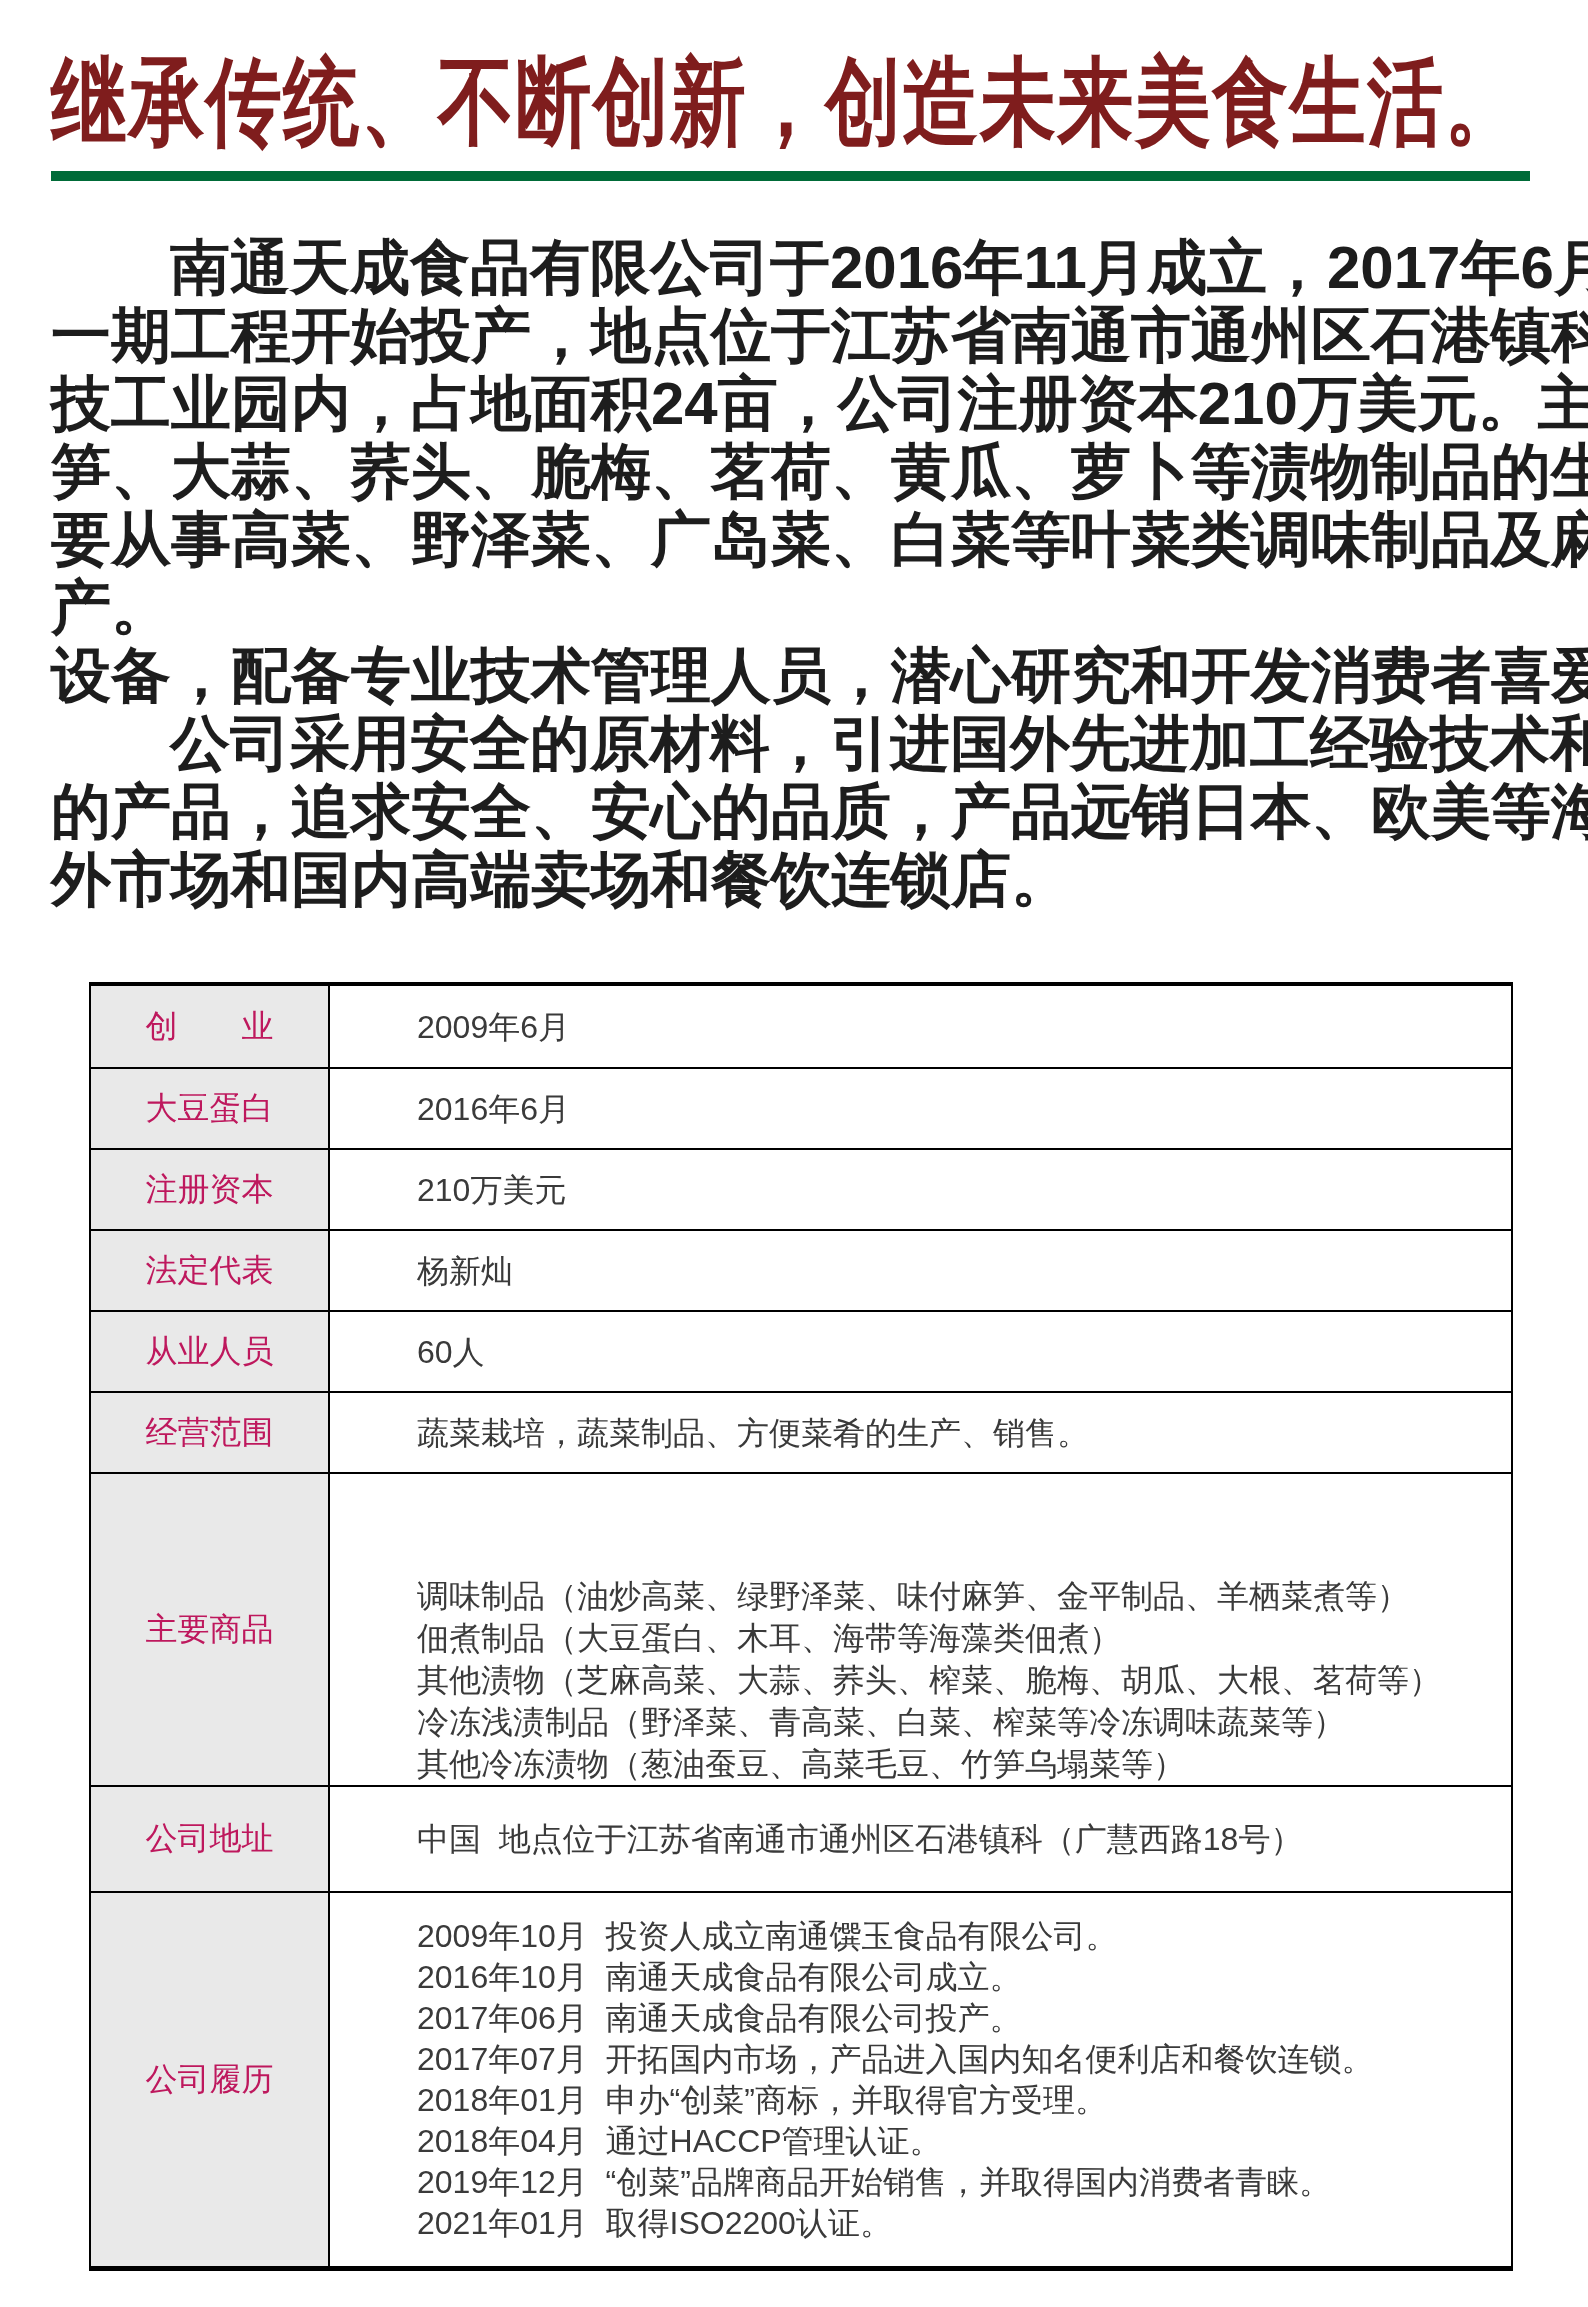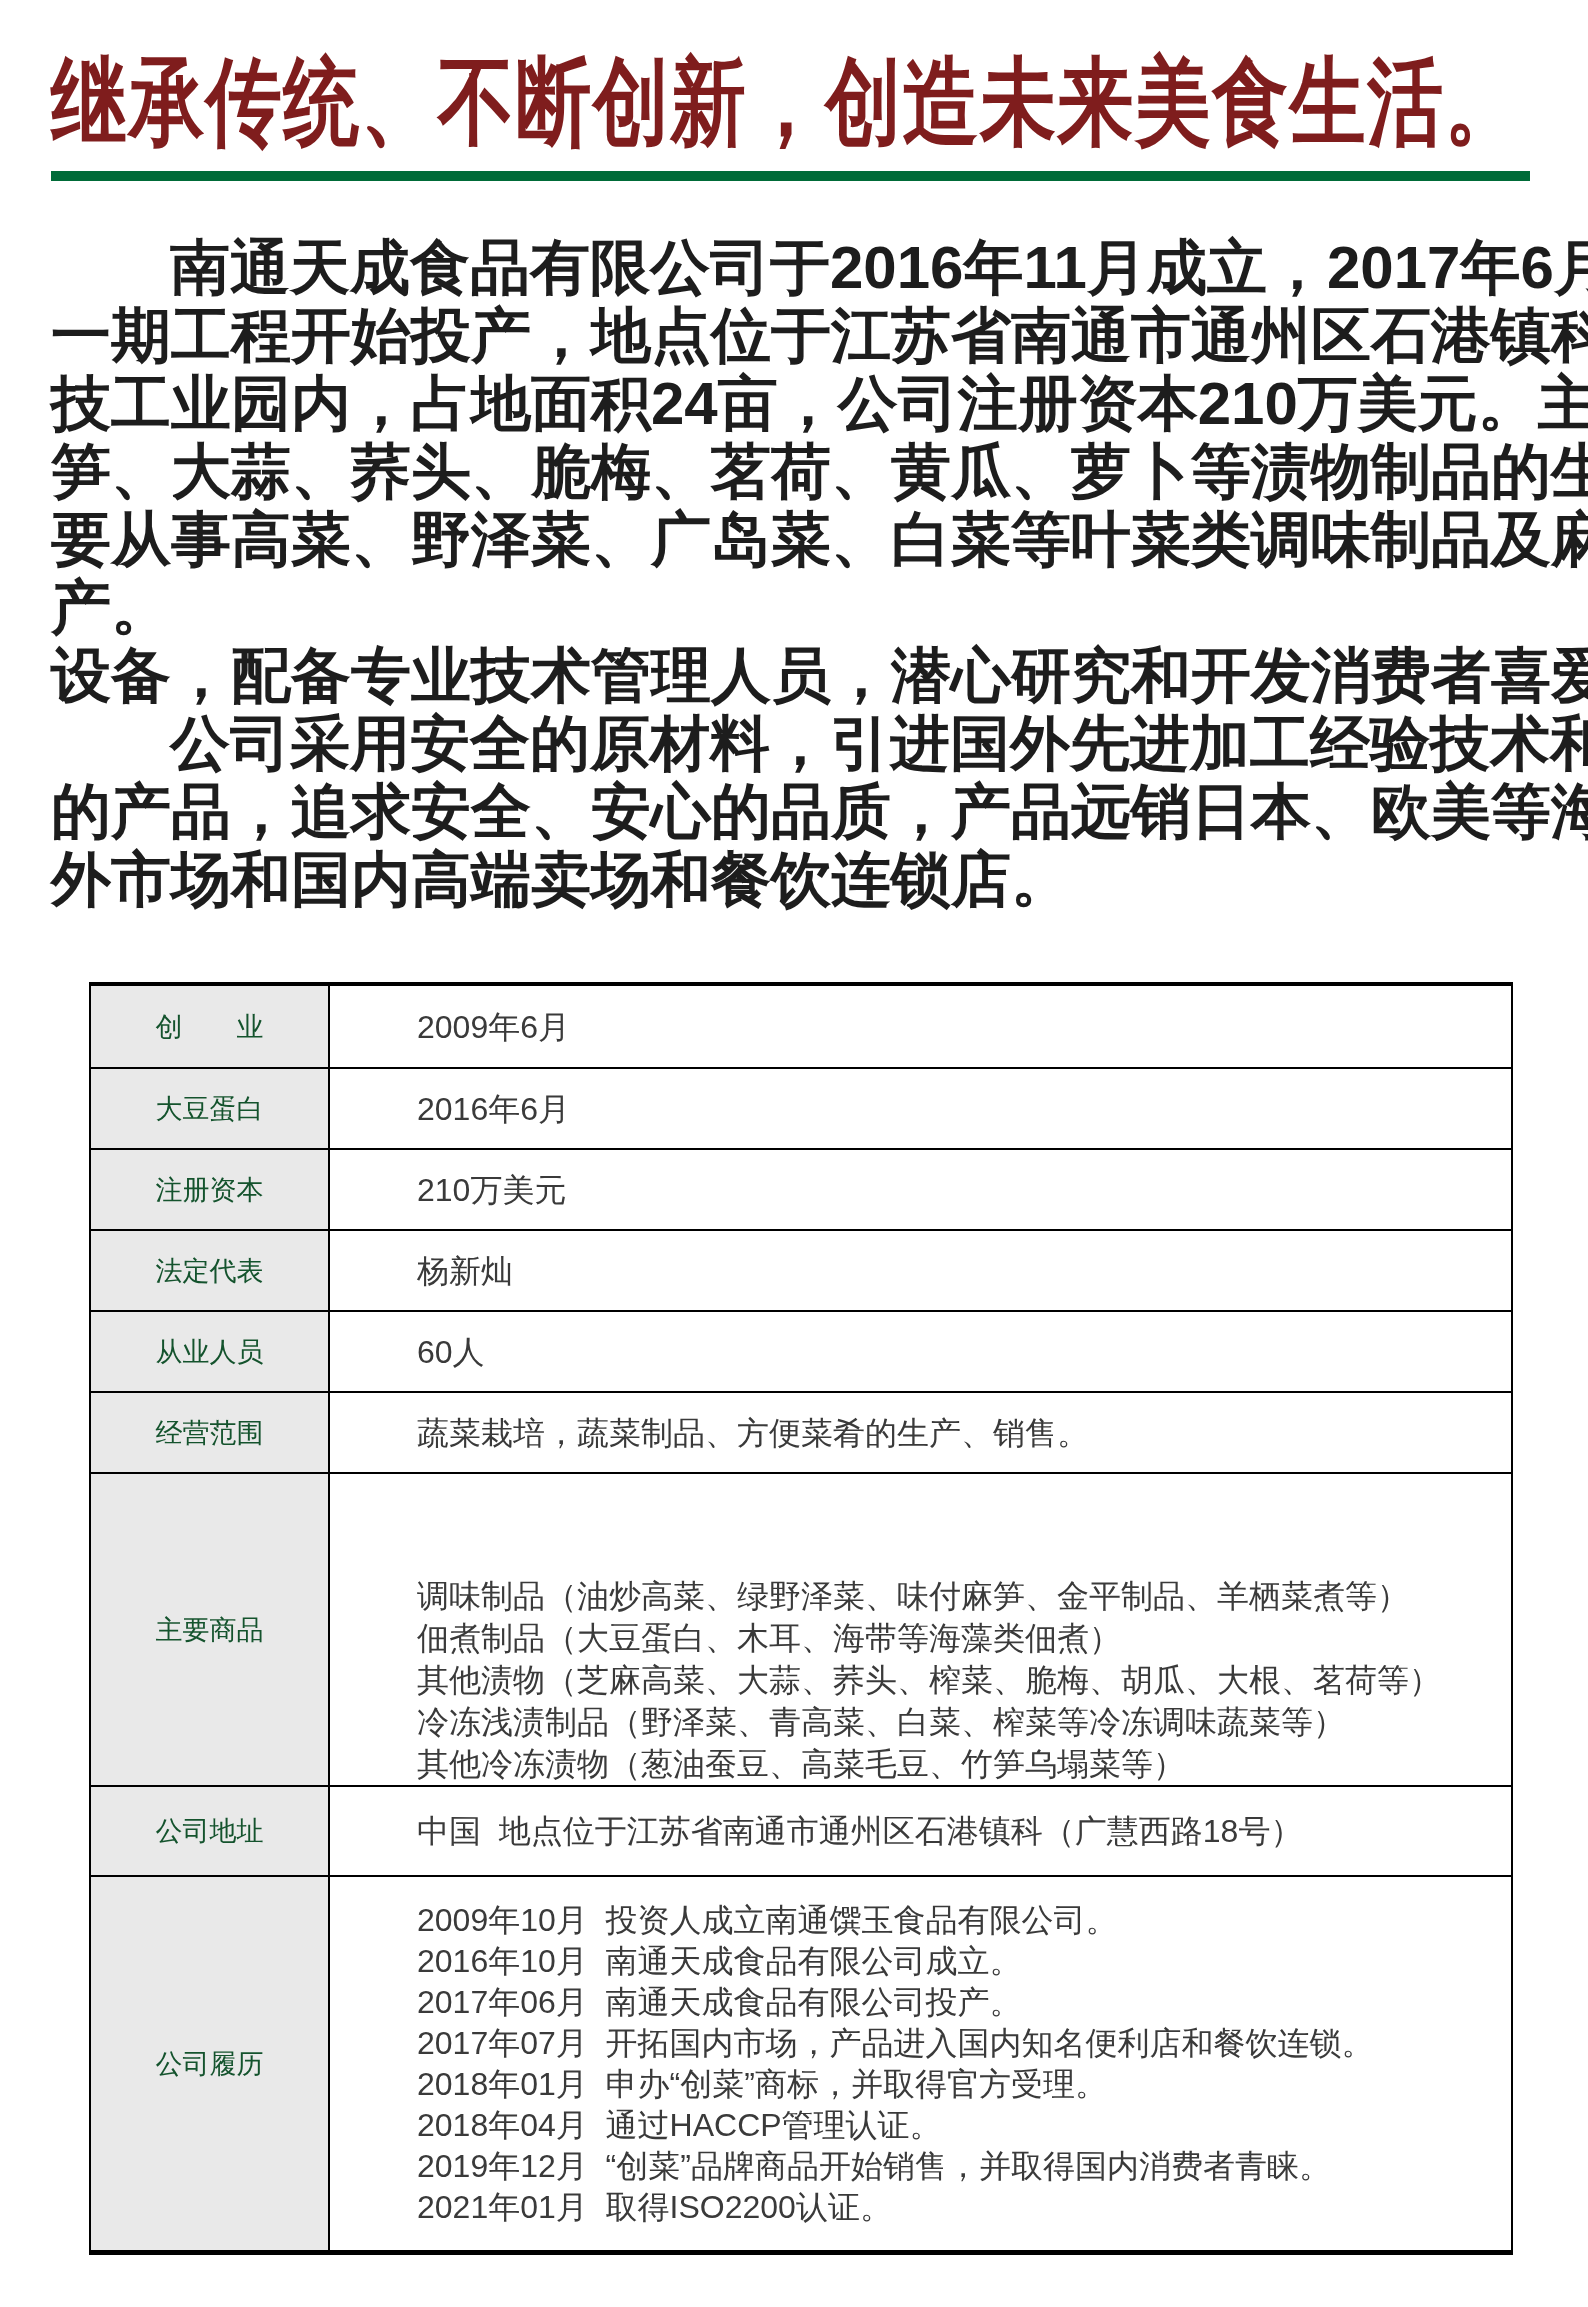--- a/index.html
+++ b/index.html
@@ -54,35 +54,35 @@
     color: #3a3a3a;
     font-size: 32px;
   }
   .row { display: flex; border-top: 2.7px solid #000; }
   .row:first-child { border-top: none; }
   .lbl {
     flex: 0 0 239px; width: 239px;
     background: #e9e9e9;
     border-right: 2px solid #000;
     display: flex; align-items: center; justify-content: center;
-    font-size: 27px;
-    color: #14532d;
+    font-size: 32px;
+    color: #be185d;
     white-space: pre;
   }
   .val {
     flex: 1;
     display: flex; flex-direction: column; justify-content: center;
     padding-left: 39px; padding-right: 9px; margin-left: 48px;
   }
   .val.top { justify-content: flex-end; padding-top: 23px; }
   .vline { line-height: 42px; white-space: pre; }
   .hist .vline { line-height: 41px; }
   .h-s    { height: 81px; }
   .h-goods{ height: 313px; }
-  .h-addr { height: 90px; }
+  .h-addr { height: 106px; }
   .h-hist { height: 375px; }
 </style>
 </head>
 <body>
 
 <div class="page">
 
   <h1 class="title"><span class="squeeze">继承传统、不断创新，创造未来美食生活。</span></h1>
 
   <div class="title-bar"></div>

